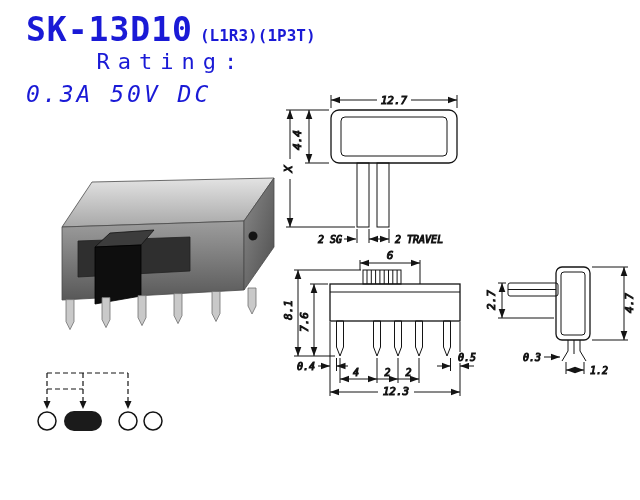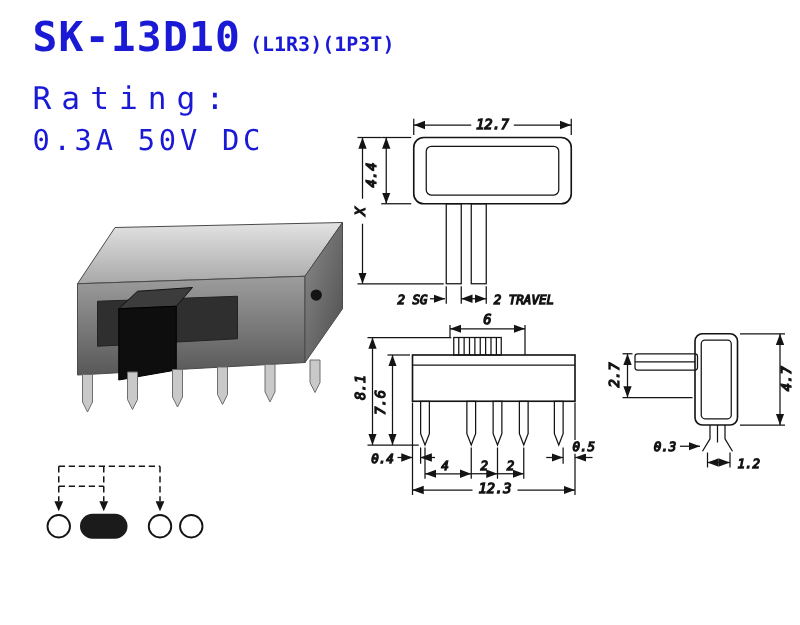--- a/index.html
+++ b/index.html
@@ -5,22 +5,22 @@
   * { margin:0; padding:0; box-sizing:border-box; }
   html,body { background:#ffffff; }
   .canvas {
     position:relative; width:640px; height:500px; background:#ffffff;
     font-family:"DejaVu Sans Mono", monospace; overflow:hidden;
   }
   .header { position:absolute; left:26px; top:10px; color:#1a1ad6; }
   .title-row { white-space:nowrap;font-weight:bold; }
   .model   { font-size:33px; letter-spacing:1px; }
   .variant { font-size:16px; margin-left:7px; }
-  .rating-label { font-size:25px; letter-spacing:8px; margin-top:15px; }
-  .rating-value { font-size:23px; letter-spacing:3px; margin-top:7px; }
+  .rating-label { font-size:22px; letter-spacing:8px; margin-top:0;text-align:center; }
+  .rating-value { font-size:23px; letter-spacing:3px; margin-top:7px;font-style:italic; }
   svg.drawing { position:absolute; left:0; top:0; }
   svg text {
     font-family:"DejaVu Sans Mono", monospace;
     font-style:italic; fill:#141414;
   }
 </style>
 </head>
 <body>
 
 <div class="canvas">

